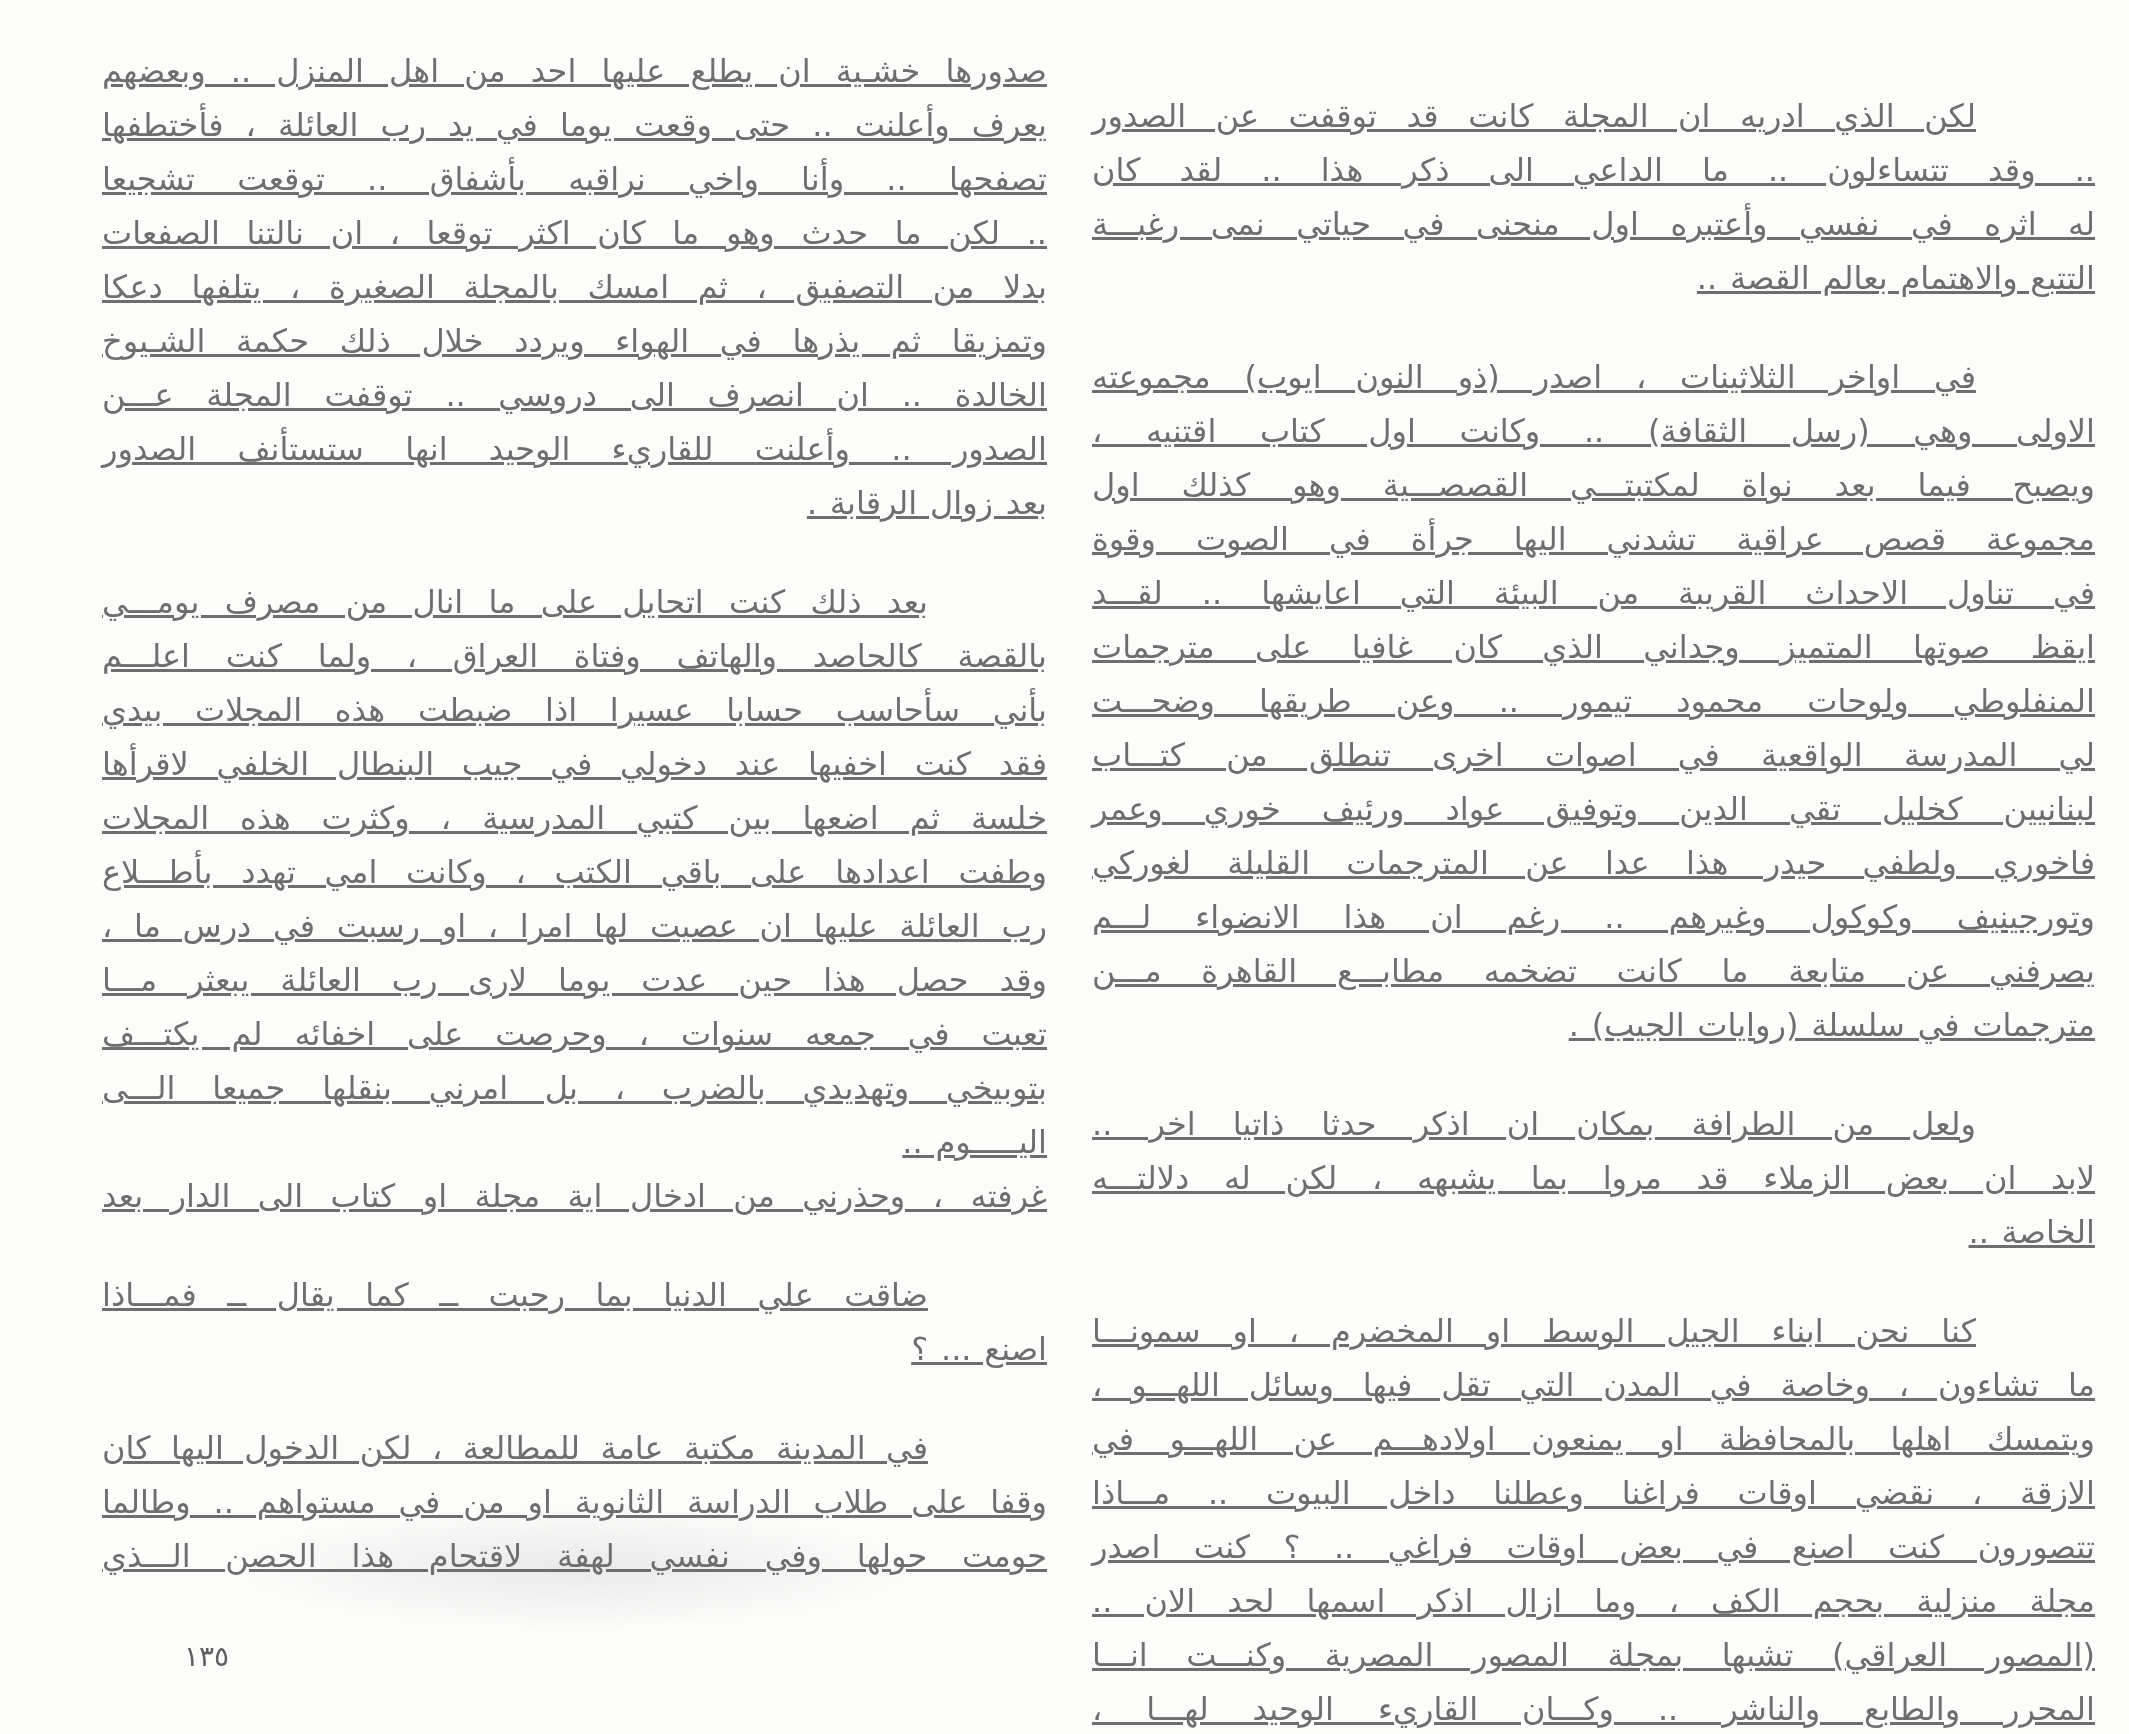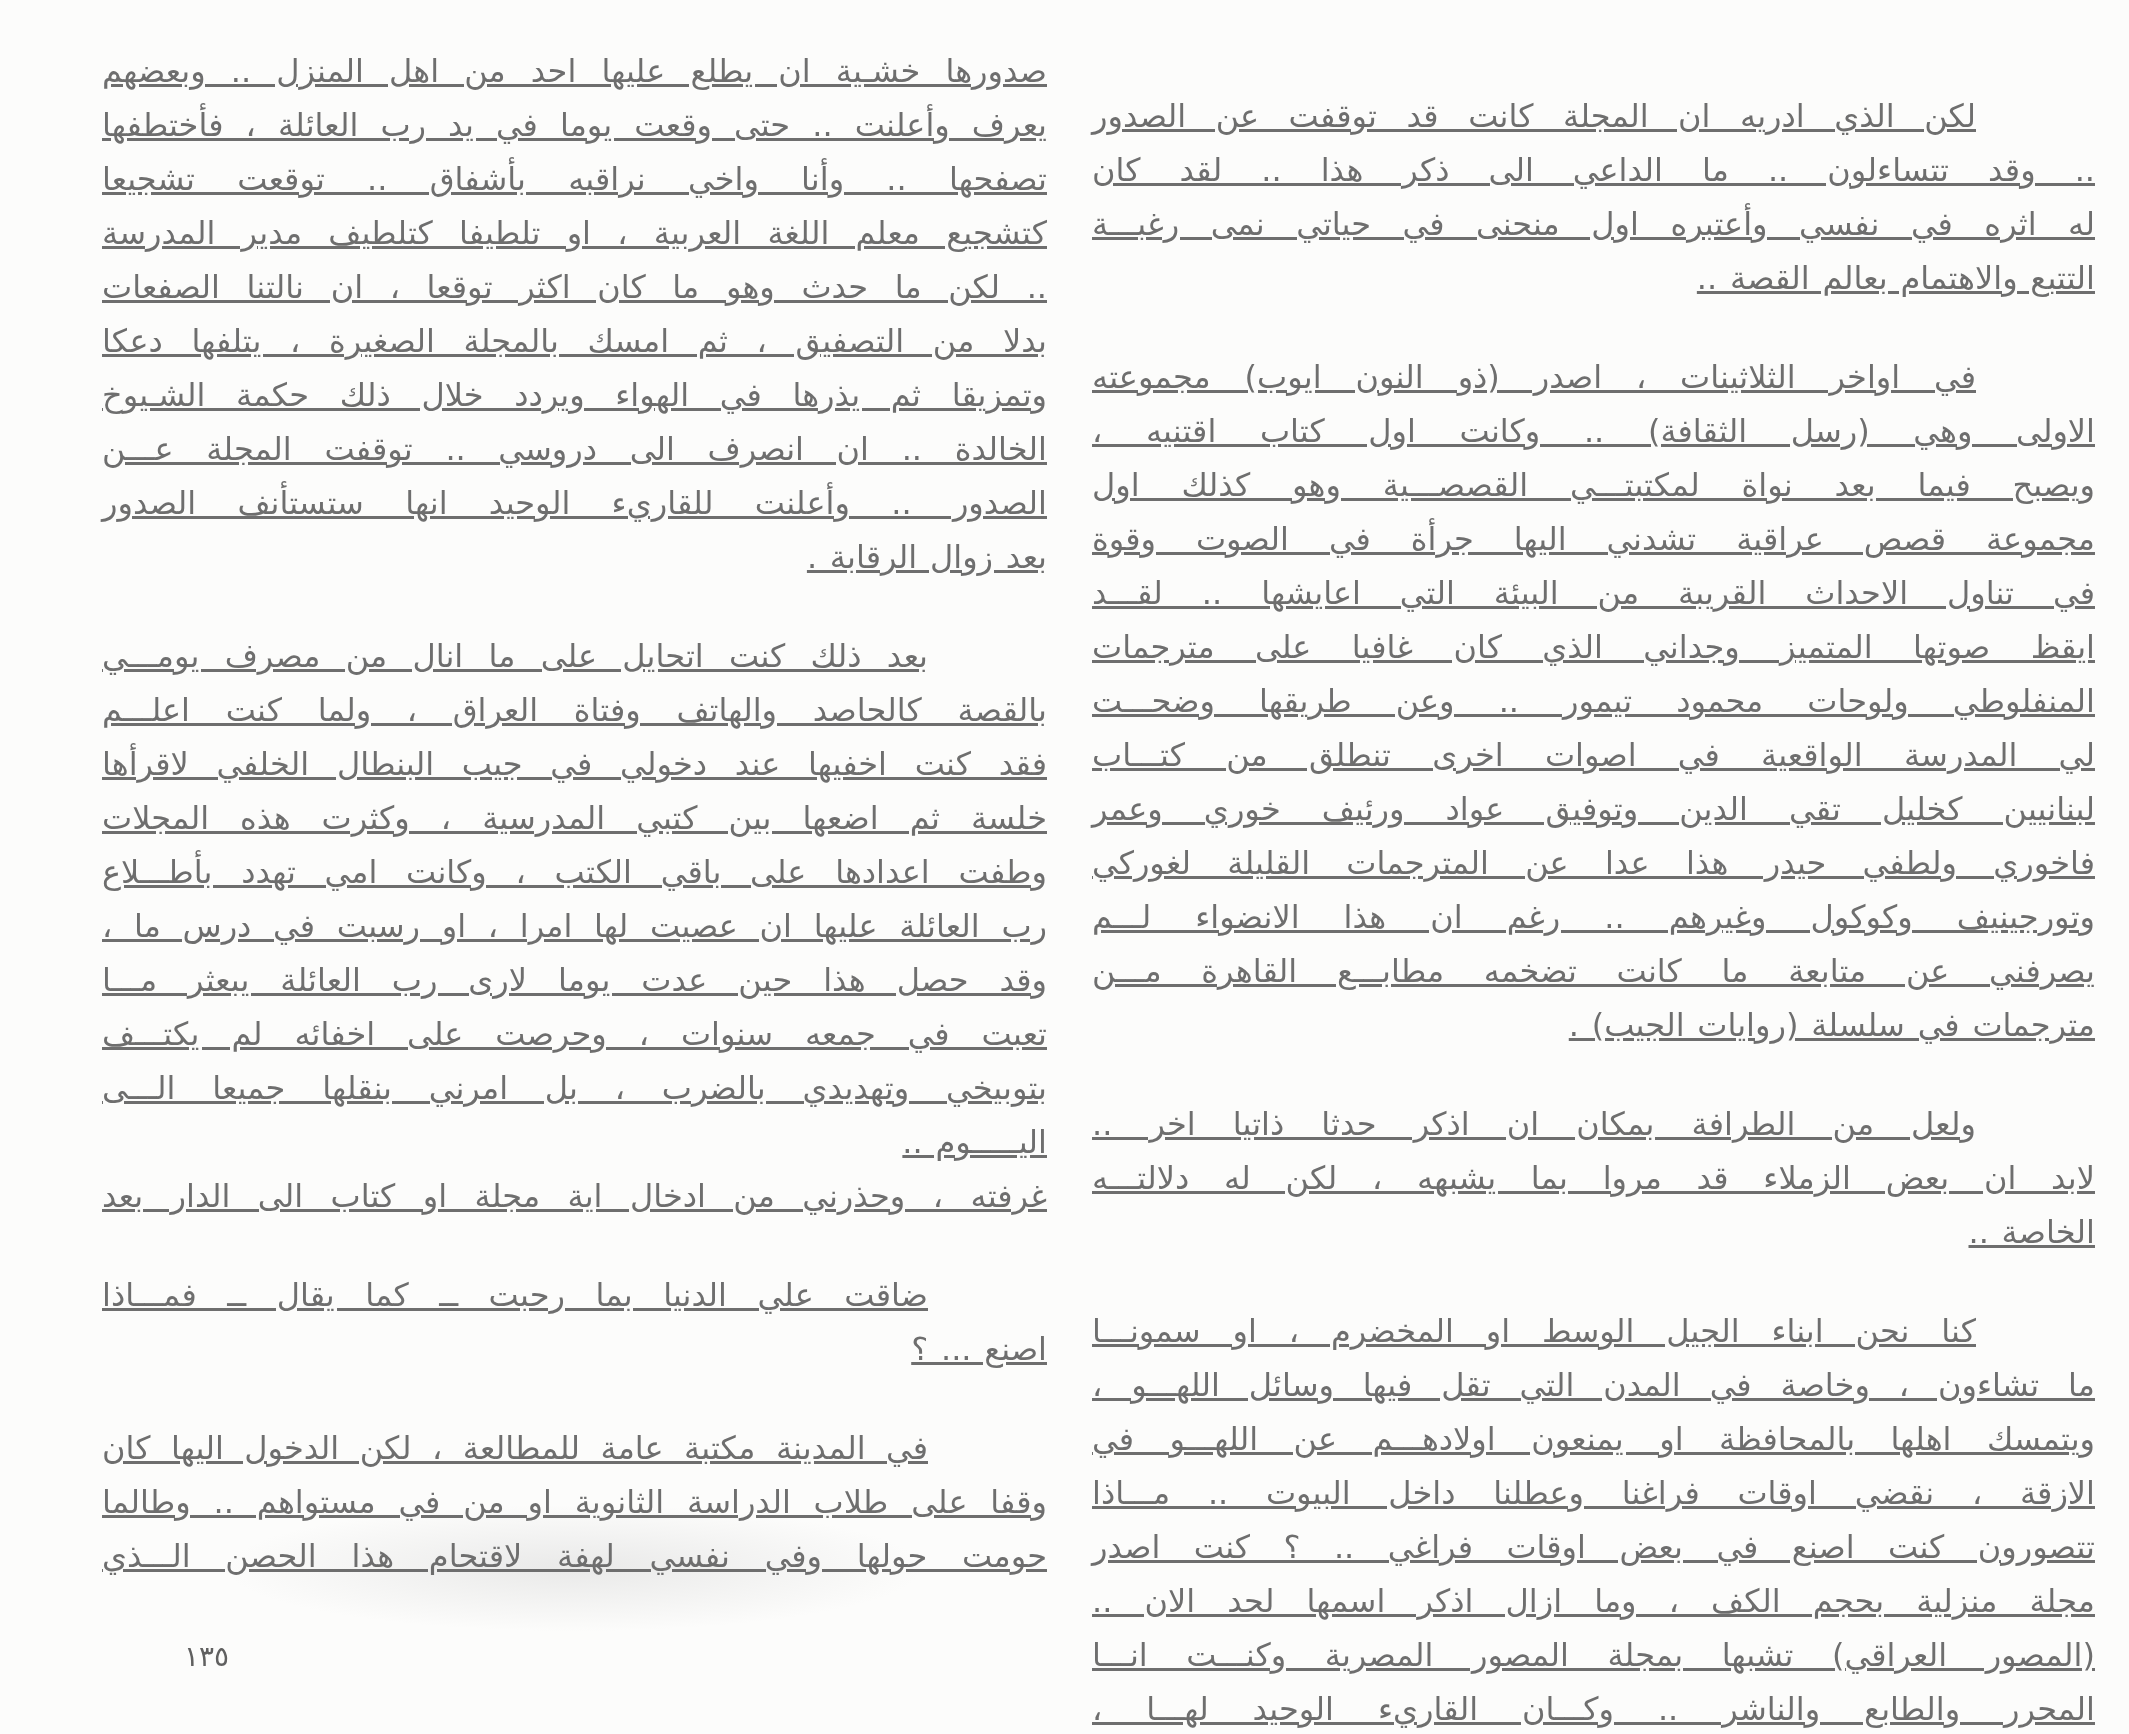--- a/index.html
+++ b/index.html
@@ -84,29 +84,29 @@
       <div class="line" dir="rtl">تتصورون كنت اصنع في بعض اوقات فراغي .. ؟ كنت اصدر</div>
       <div class="line" dir="rtl">مجلة منزلية بحجم الكف ، وما ازال اذكر اسمها لحد الان ..</div>
       <div class="line" dir="rtl">(المصور العراقي) تشبها بمجلة المصور المصرية وكنـــت انـــا</div>
       <div class="line" dir="rtl">المحرر والطابع والناشر .. وكـــان القاريء الوحيد لهـــا ،</div>
       <div class="line" dir="rtl">وبالاكراه طبعا .. هو اخي الصغير .. وكنا نحتاط في امـــر</div>
     </div>
   <div class="col col-left">
       <div class="line" dir="rtl">صدورها خشـية ان يطلع عليها احد من اهل المنزل .. وبعضهم</div>
       <div class="line" dir="rtl">يعرف وأعلنت .. حتى وقعت يوما في يد رب العائلة ، فأختطفها</div>
       <div class="line" dir="rtl">تصفحها .. وأنا واخي نراقبه بأشفاق .. توقعت تشجيعا</div>
-      <div class="line" dir="rtl">كتشجيع معلم اللغة العربية ، او تلطيفا كتلطيف مدير المدرسة</div>
       <div class="line" dir="rtl">.. لكن ما حدث وهو ما كان اكثر توقعا ، ان نالتنا الصفعات</div>
       <div class="line" dir="rtl">بدلا من التصفيق ، ثم امسك بالمجلة الصغيرة ، يتلفها دعكا</div>
       <div class="line" dir="rtl">وتمزيقا ثم يذرها في الهواء ويردد خلال ذلك حكمة الشـيوخ</div>
       <div class="line" dir="rtl">الخالدة .. ان انصرف الى دروسي .. توقفت المجلة عـــن</div>
       <div class="line" dir="rtl">الصدور .. وأعلنت للقاريء الوحيد انها ستستأنف الصدور</div>
       <div class="line end" dir="rtl">بعد زوال الرقابة .</div>
       <div class="line indent" dir="rtl">بعد ذلك كنت اتحايل على ما انال من مصرف يومـــي</div>
       <div class="line" dir="rtl">بالقصة كالحاصد والهاتف وفتاة العراق ، ولما كنت اعلـــم</div>
+      <div class="line" dir="rtl">بأني سأحاسب حسابا عسيرا اذا ضبطت هذه المجلات بيدي</div>
       <div class="line" dir="rtl">فقد كنت اخفيها عند دخولي في جيب البنطال الخلفي لاقرأها</div>
       <div class="line" dir="rtl">خلسة ثم اضعها بين كتبي المدرسية ، وكثرت هذه المجلات</div>
       <div class="line" dir="rtl">وطفت اعدادها على باقي الكتب ، وكانت امي تهدد بأطـــلاع</div>
       <div class="line" dir="rtl">رب العائلة عليها ان عصيت لها امرا ، او رسبت في درس ما ،</div>
       <div class="line" dir="rtl">وقد حصل هذا حين عدت يوما لارى رب العائلة يبعثر مـــا</div>
       <div class="line" dir="rtl">تعبت في جمعه سنوات ، وحرصت على اخفائه لم يكتـــف</div>
       <div class="line" dir="rtl">بتوبيخي وتهديدي بالضرب ، بل امرني بنقلها جميعا الـــى</div>
       <div class="line end" dir="rtl">اليـــــوم ..</div>
       <div class="line" dir="rtl">غرفته ، وحذرني من ادخال اية مجلة او كتاب الى الدار بعد</div>
       <div class="line indent" dir="rtl">ضاقت علي الدنيا بما رحبت ــ كما يقال ــ فمـــاذا</div>

